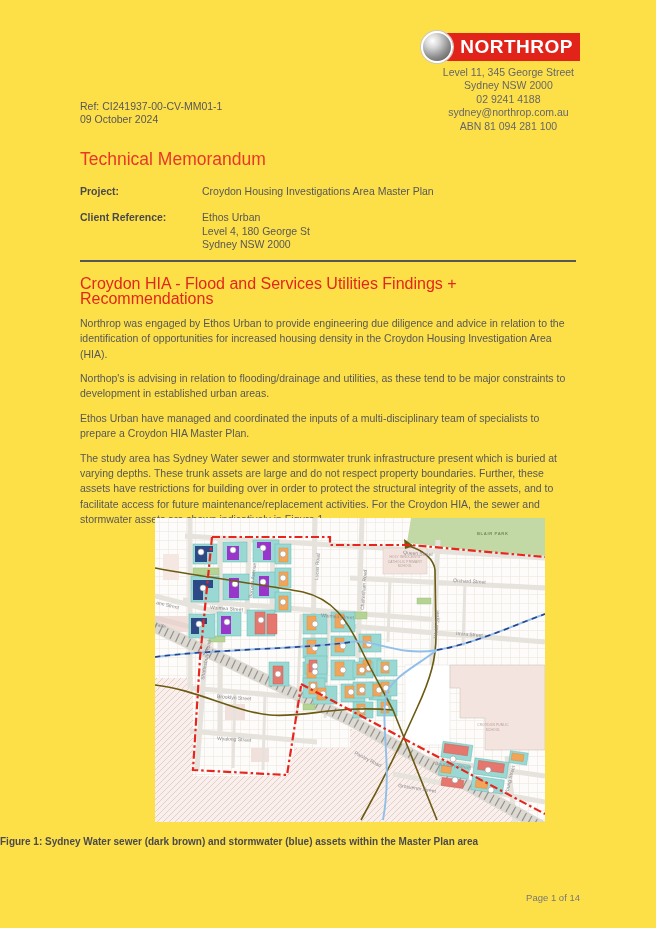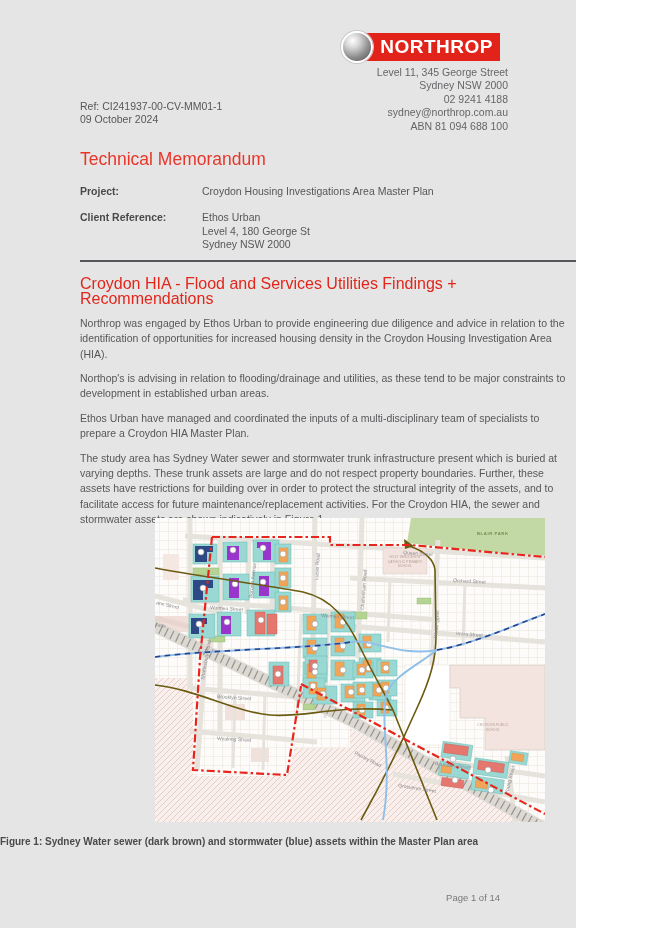--- a/index.html
+++ b/index.html
@@ -1,33 +1,33 @@
 <!DOCTYPE html>
 <html><head>
 <meta charset="utf-8">
 <style>
   * { margin:0; padding:0; box-sizing:border-box; }
   html,body { background:#ffffff; }
   .page {
-    position:relative; width:576px; height:928px; background:#e5e5e5;
+    position:relative; width:656px; height:928px; background:#fde047;
     font-family:"Liberation Sans", sans-serif; color:#57575a; overflow:hidden;
   }
   
   .logo-wrap { position:absolute; top:33px; right:76px; height:28px; }
   .logo-box {
     position:relative; background:#e2231a; color:#ffffff; height:28px;
     display:flex; align-items:center; padding:0 7px 0 23px;
     font-weight:bold; font-size:19px; letter-spacing:.5px;
   }
   .logo-sphere {
     position:absolute; left:-16px; top:-2px; width:32px; height:32px; border-radius:50%;
     background:radial-gradient(circle at 34% 28%, #ffffff 0%, #d8d8d8 25%, #8e8e8e 60%, #4c4c4c 100%);
     border:2px solid #ffffff; box-shadow:0 0 0 1px #c9c9c9;
   }
-  .address { position:absolute; top:66px; right:68px; text-align:right;
+  .address { position:absolute; top:66px; right:82px; text-align:center;
     font-size:10.5px; line-height:13.4px; color:#66666a; }
   .refblock { position:absolute; top:100px; left:80px; font-size:10.5px; line-height:13.4px; color:#57575a; }
   
   .doc-title { position:absolute; top:149px; left:80px; font-size:17.5px; color:#e8362b; }
   .meta { position:absolute; top:185px; left:80px; width:500px; font-size:10.5px; line-height:13.4px; }
   .meta-row { display:flex; margin-bottom:13px; }
   .meta-label { width:122px; font-weight:bold; color:#4a4a4d; }
   .meta-value { color:#57575a; }
   .divider { position:absolute; top:260px; left:80px; width:496px; height:2px; background:#55555a; }
   
@@ -55,21 +55,21 @@
       <span class="logo-sphere"></span>
       <span>NORTHROP</span>
     </div>
   </div>
 
   <div class="address">
     <div>Level 11, 345 George Street</div>
     <div>Sydney NSW 2000</div>
     <div>02 9241 4188</div>
     <div>sydney@northrop.com.au</div>
-    <div>ABN 81 094 688 100</div>
+    <div>ABN 81 094 281 100</div>
   </div>
 
   <div class="refblock">
     <div>Ref: CI241937-00-CV-MM01-1</div>
     <div>09 October 2024</div>
   </div>
 
   <div class="doc-title">Technical Memorandum</div>
 
   <div class="meta">

